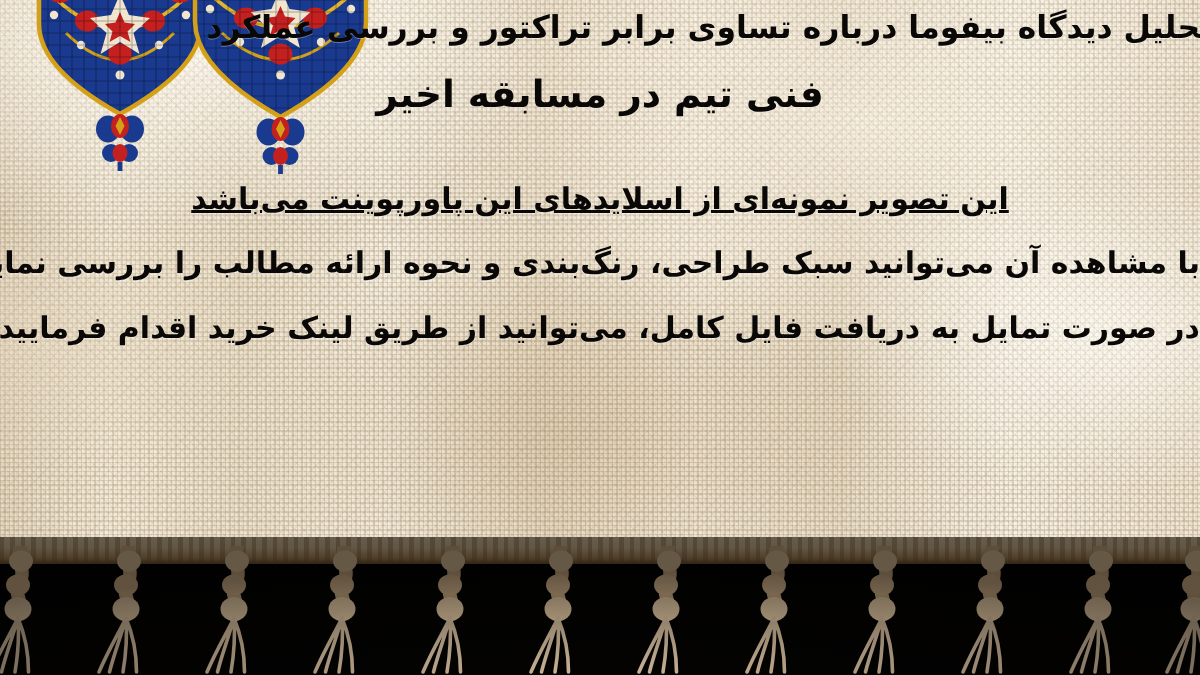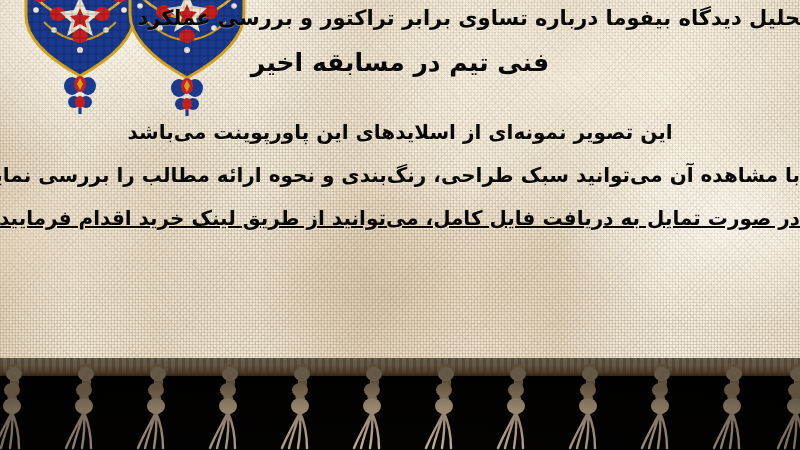--- a/index.html
+++ b/index.html
@@ -92,31 +92,31 @@
   #title-line-2 {
     right:0; top:48px;
     width:800px; text-align:center;
     font-size:25px;
   }
 
   #body-line-1 {
     right:0; top:120px;
     width:800px; text-align:center;
     font-size:20px;
+    text-decoration:underline;
   }
   #body-line-2 {
     right:0; top:163px;
     width:800px; text-align:center;
     font-size:20px;
   }
   #body-line-3 {
     right:0; top:206px;
     width:800px; text-align:center;
     font-size:20px;
-    text-decoration:underline;
   }
 
   
   #fringe-band {
     position:absolute;
     left:0; top:358px;
     width:800px; height:92px;
     background:#040302;
     overflow:hidden;
   }

